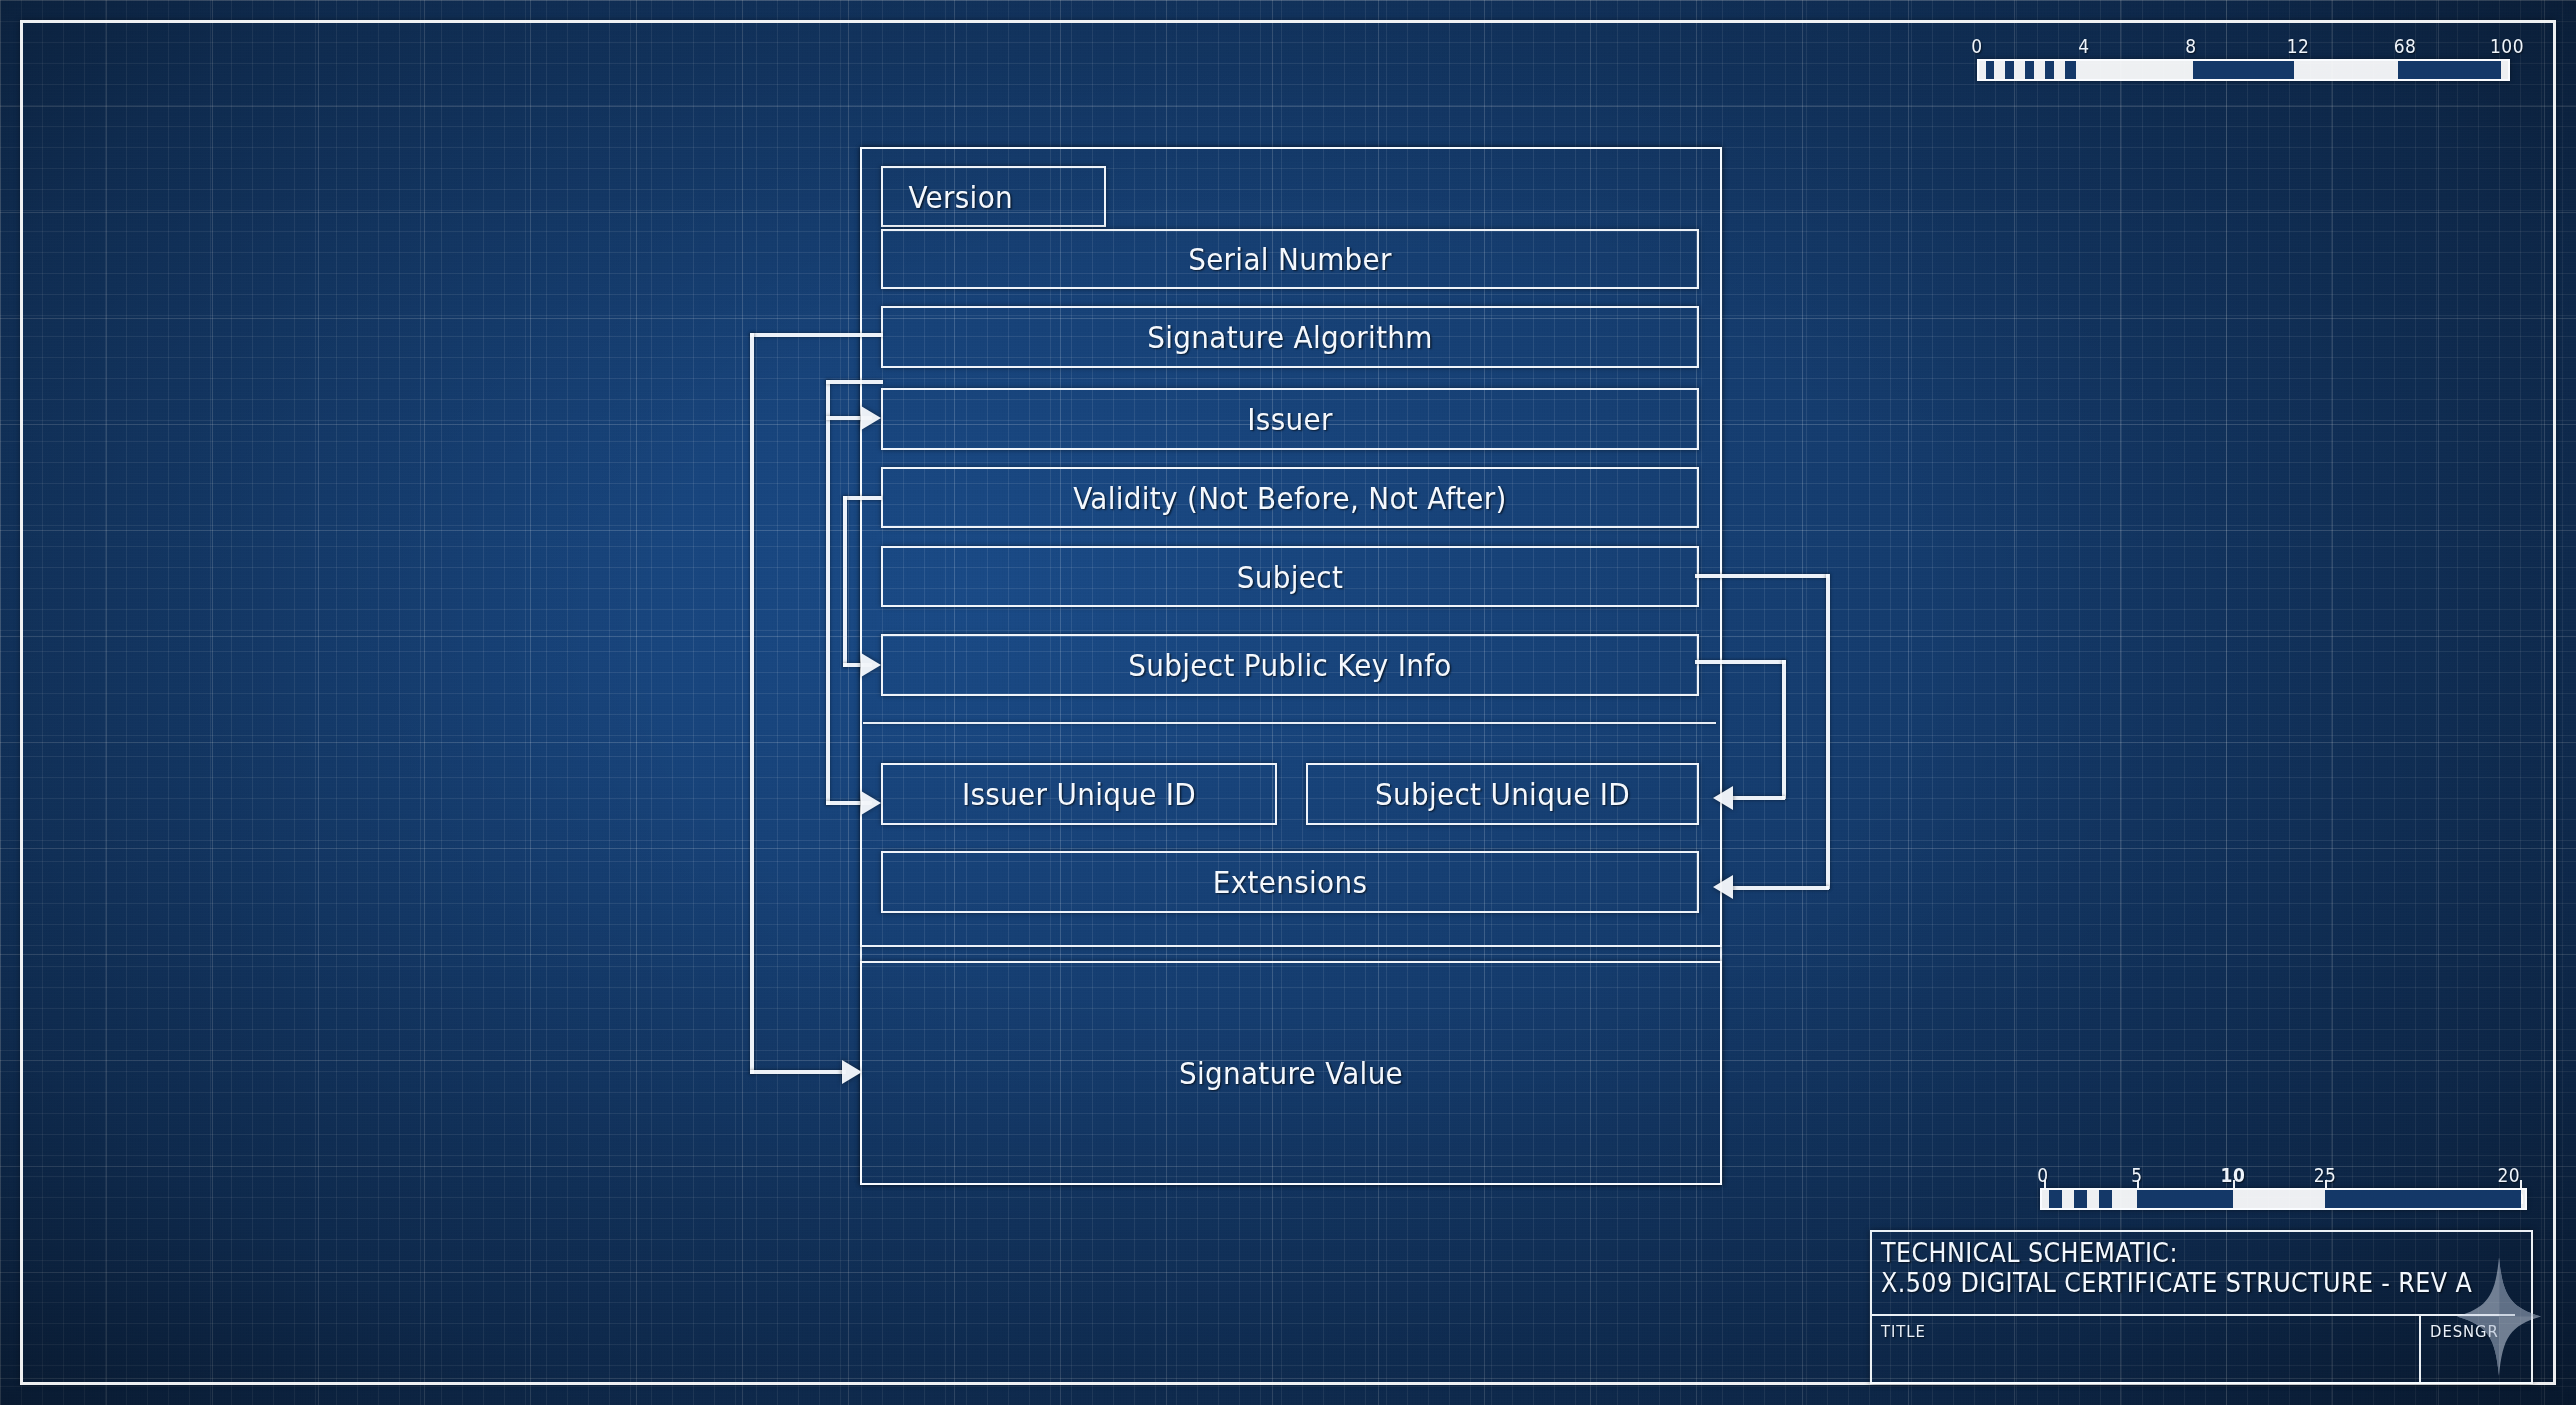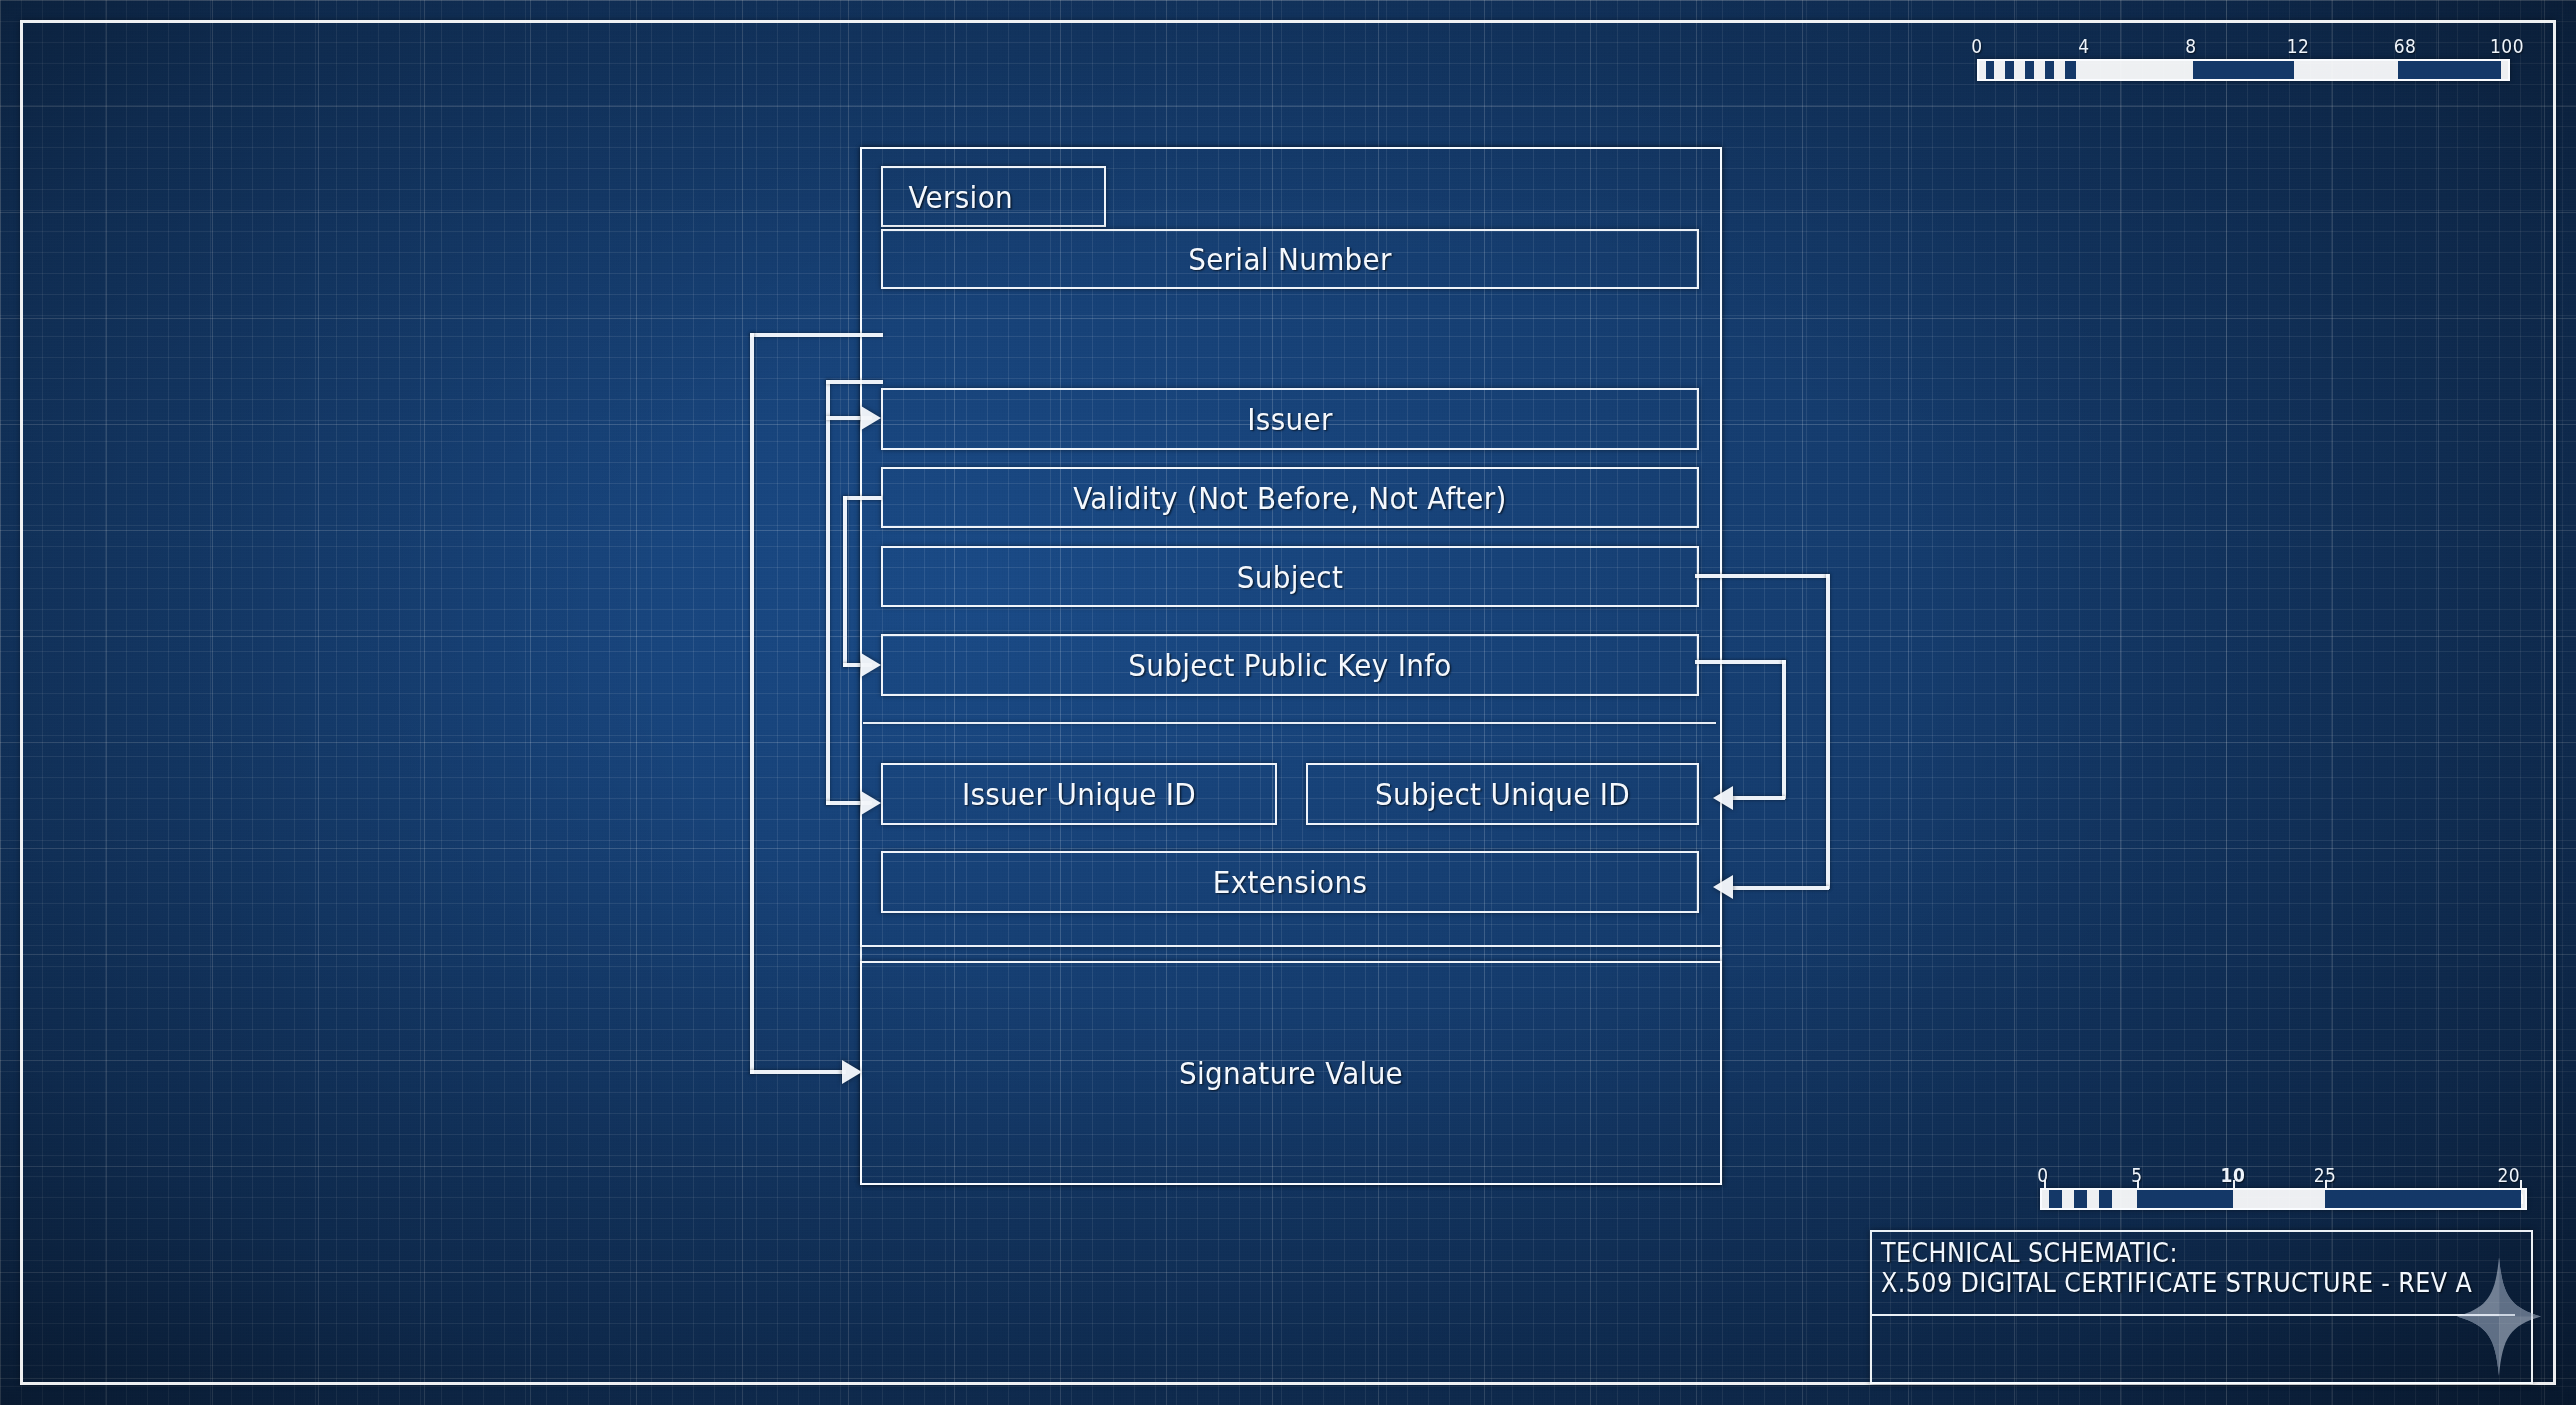--- a/index.html
+++ b/index.html
@@ -151,20 +151,23 @@
   <div class="sep" style="left:863px;top:722px;width:853px;"></div>
 
   <div class="fieldbox left" style="left:881px;top:166px;width:195px;height:57px;font-size:31px;">
     <span>Version</span>
   </div>
 
   <div class="fieldbox" style="left:881px;top:229px;width:814px;height:56px;font-size:31px;">
     <span>Serial Number</span>
   </div>
 
+  <div class="fieldbox" style="left:881px;top:306px;width:814px;height:58px;font-size:31px;">
+    <span>Signature Algorithm</span>
+  </div>
 
   <div class="fieldbox" style="left:881px;top:388px;width:814px;height:58px;font-size:31px;">
     <span>Issuer</span>
   </div>
 
   <div class="fieldbox" style="left:881px;top:467px;width:814px;height:57px;font-size:31px;">
     <span>Validity (Not Before, Not After)</span>
   </div>
 
   <div class="fieldbox" style="left:881px;top:546px;width:814px;height:57px;font-size:31px;align-items:center;">
@@ -260,20 +263,28 @@
     <div class="gap" style="left:95px;width:96px;"></div>
     <div class="gap" style="left:283px;width:196px;"></div>
   </div>
 </div>
 
 <div id="titleblock">
   <div id="tb-main">
     <div class="line">TECHNICAL SCHEMATIC:</div>
     <div class="line">X.509 DIGITAL CERTIFICATE STRUCTURE - REV A</div>
   </div>
+  <div id="tb-lower">
+    <div id="tb-title-cell">
+      <div class="tb-lab">TITLE</div>
+    </div>
+    <div id="tb-desngr-cell">
+      <div class="tb-lab">DESNGR</div>
+    </div>
+  </div>
 </div>
 
 <svg id="compass" viewBox="0 0 92 130">
   <path d="M46 0 C50 42 58 55 92 65 C58 75 50 88 46 130 C42 88 34 75 0 65 C34 55 42 42 46 0 Z" fill="#cfd9e8"></path>
   <path d="M46 0 C50 42 58 55 92 65 L46 65 Z" fill="#aebbcf"></path>
   <path d="M46 130 C42 88 34 75 0 65 L46 65 Z" fill="#aebbcf"></path>
 </svg>
 
 
 </body></html>

